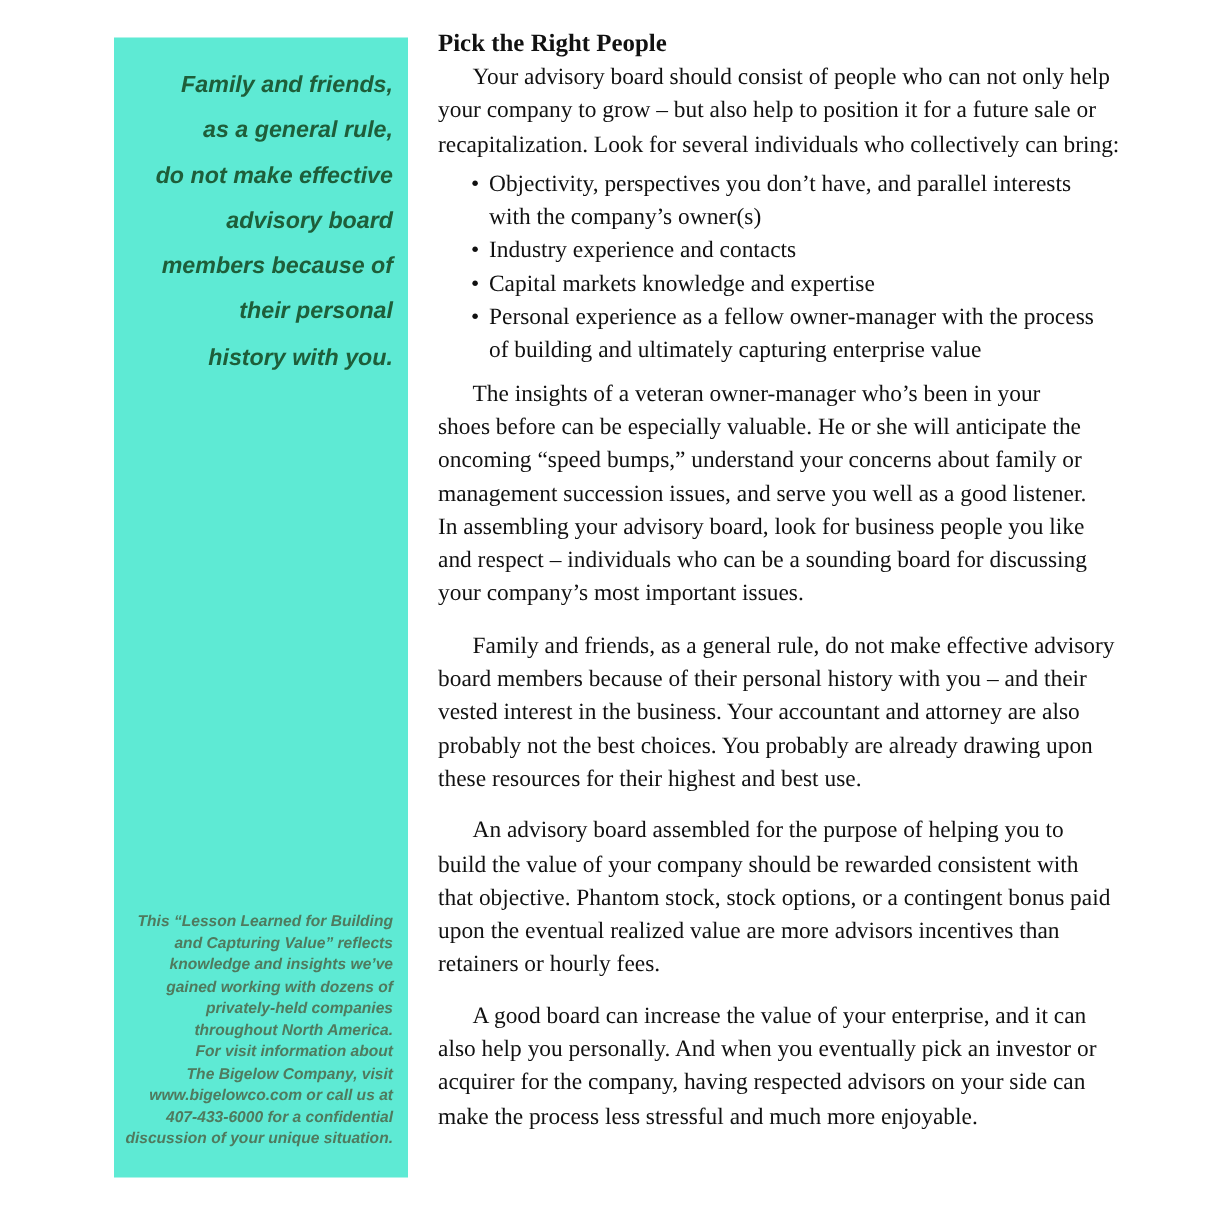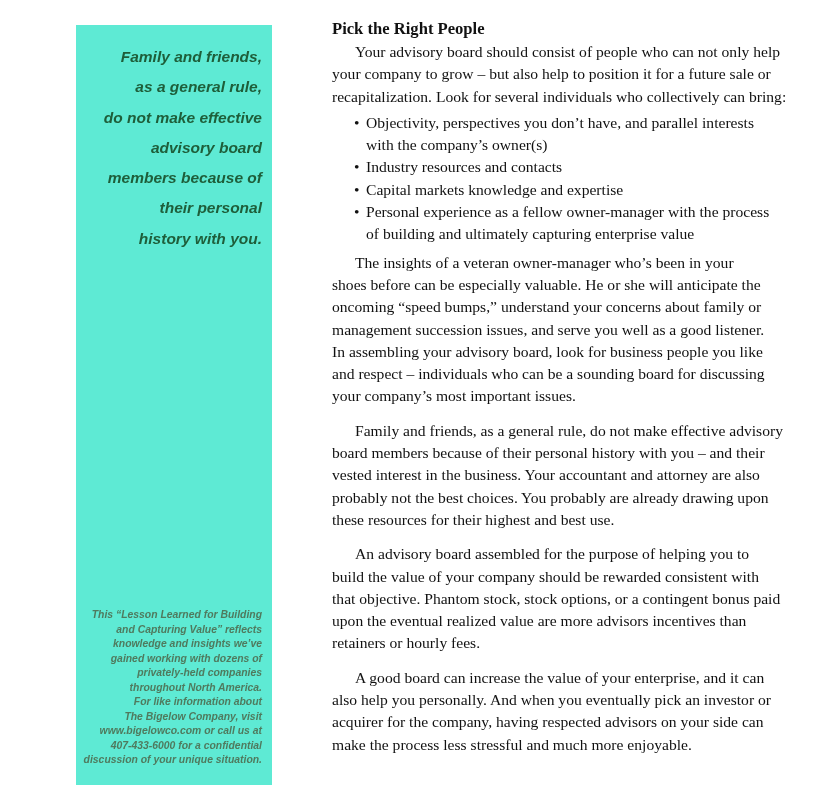--- a/index.html
+++ b/index.html
@@ -18,21 +18,21 @@
   .about {
     position:absolute; right:10px; top:583px; width:190px;
     text-align:right;
     font-family:"Liberation Sans", sans-serif; font-style:italic;
     font-size:10.4px; line-height:14.5px; color:#4f7a5e;
   }
   .about span { display:block; white-space:nowrap;font-weight:bold; }
   .main {
     position:absolute; left:292px; top:17px; width:470px;
     font-family:"Liberation Serif", serif; color:#111111;
-    font-size:15.6px; line-height:22.3px;margin-left:40px;
+    font-size:15.6px; line-height:22.3px;
   }
   .main h2 {
     margin:0; font-size:16.6px; font-weight:bold; line-height:24px;
   }
   .line { display:block; white-space:nowrap; }
   .indent { padding-left:23px; }
   .para { margin:0; }
   .gap { height:12px; }
   ul.bullets { list-style:none; margin:4px 0 6px 0; padding:0 0 0 22px; }
   ul.bullets li { position:relative; padding-left:12px; }
@@ -51,21 +51,21 @@
     <span>their personal</span>
     <span>history with you.</span>
   </div>
   <div class="about">
     <span>This “Lesson Learned for Building</span>
     <span>and Capturing Value” reflects</span>
     <span>knowledge and insights we’ve</span>
     <span>gained working with dozens of</span>
     <span>privately-held companies</span>
     <span>throughout North America.</span>
-    <span>For like information about</span>
+    <span>For visit information about</span>
     <span>The Bigelow Company, visit</span>
     <span>www.bigelowco.com or call us at</span>
     <span>407-433-6000 for a confidential</span>
     <span>discussion of your unique situation.</span>
   </div>
 </div>
 
 <div class="main">
   <h2>Pick the Right People</h2>
   <p class="para">
@@ -74,21 +74,21 @@
     <span class="line">recapitalization. Look for several individuals who collectively can bring:</span>
   </p>
   <ul class="bullets">
     <li>
       <span class="dot">•</span>
       <span class="line">Objectivity, perspectives you don’t have, and parallel interests</span>
       <span class="line">with the company’s owner(s)</span>
     </li>
     <li>
       <span class="dot">•</span>
-      <span class="line">Industry resources and contacts</span>
+      <span class="line">Industry experience and contacts</span>
     </li>
     <li>
       <span class="dot">•</span>
       <span class="line">Capital markets knowledge and expertise</span>
     </li>
     <li>
       <span class="dot">•</span>
       <span class="line">Personal experience as a fellow owner-manager with the process</span>
       <span class="line">of building and ultimately capturing enterprise value</span>
     </li>

